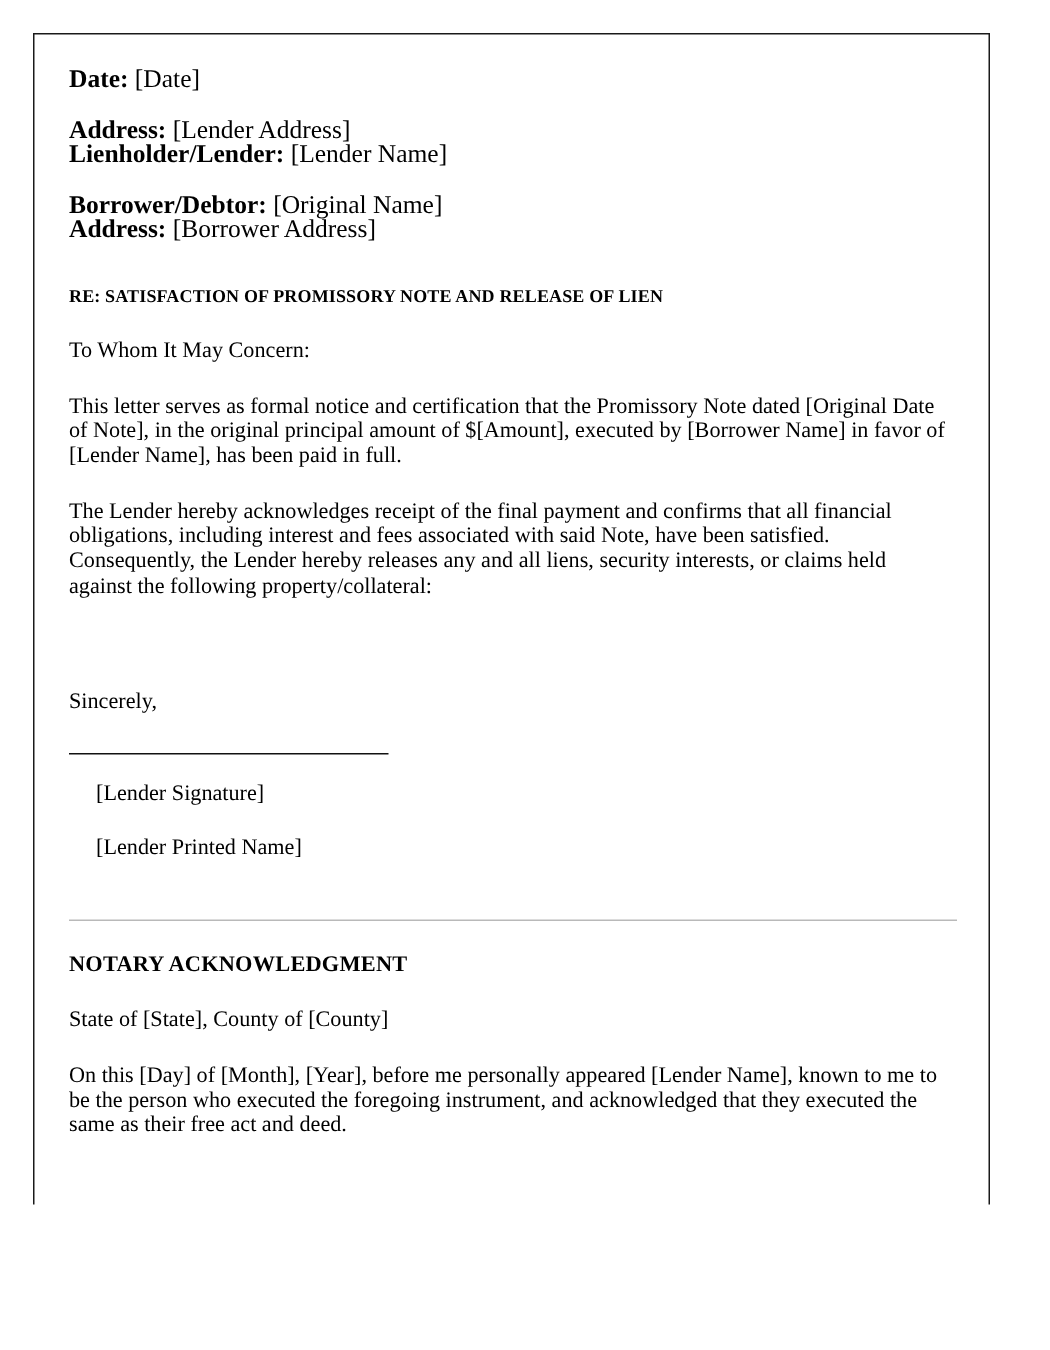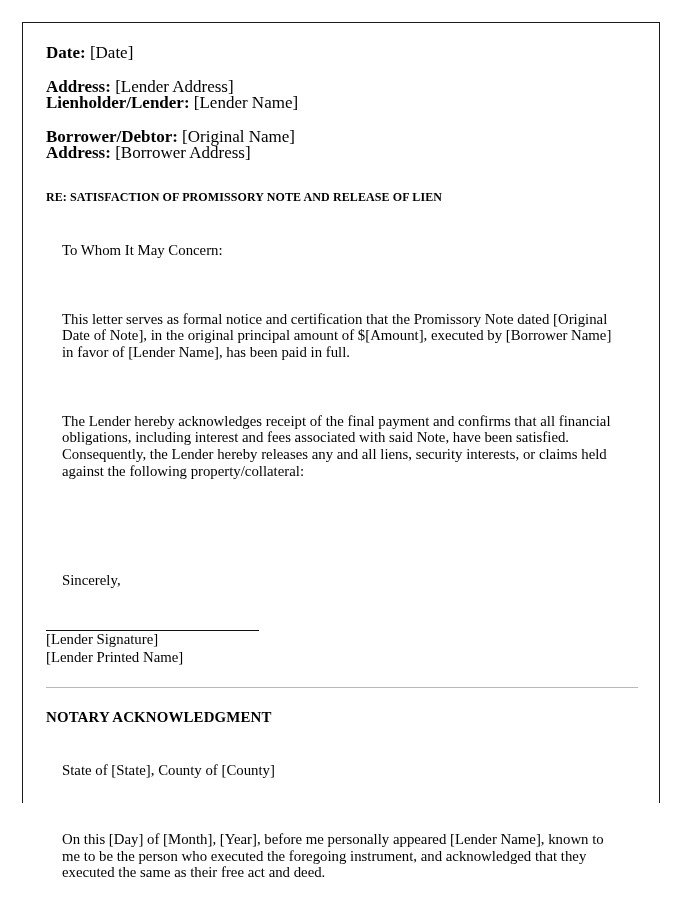--- a/index.html
+++ b/index.html
@@ -49,35 +49,35 @@
     font-size: 12px;
     font-weight: bold;
     line-height: 18px;
     margin: 0;
     letter-spacing: 0.1px;
   }
 
   .para {
     font-size: 14.8px;
     line-height: 16.7px;
-    margin: 16px;
+    margin: 0;
     text-align: left;
   }
 
   .sig-rule {
     width: 213px;
     height: 0;
     border-top: 1.4px solid #111111;
     margin: 0;
   }
 
   .sig-name {
     font-size: 14.8px;
     line-height: 17.5px;
-    margin: 0;
+    margin: 18px;
   }
 
   .section-divider {
     width: 592px;
     height: 0;
     border-top: 1px solid #b9b9b9;
     margin: 0;
   }
 
   .notary-heading {

